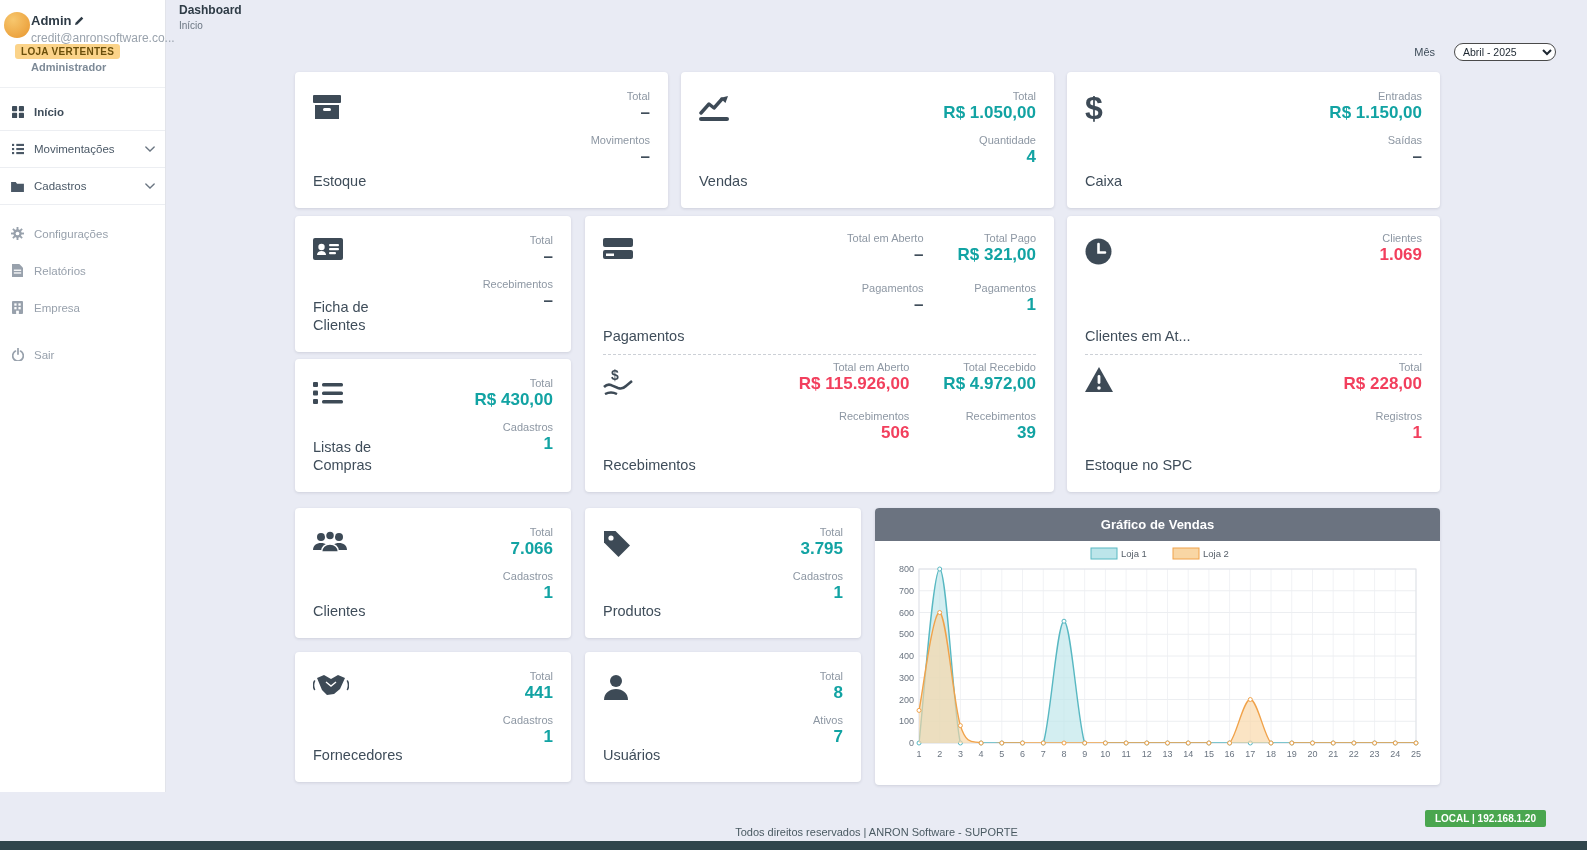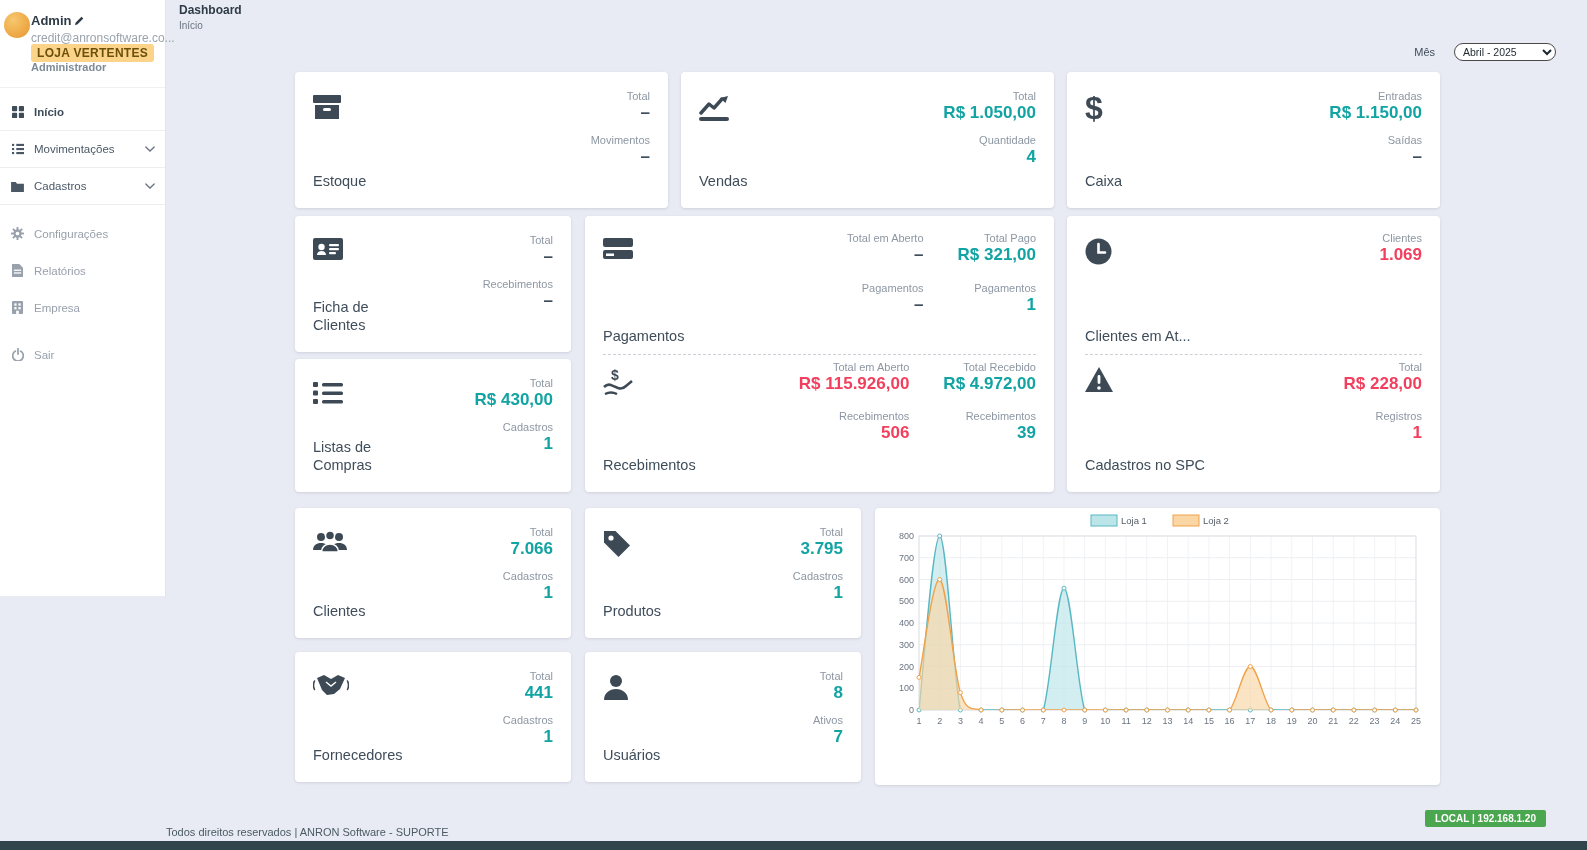--- a/index.html
+++ b/index.html
@@ -1,26 +1,26 @@
 <!DOCTYPE html>
 <html><head>
 <meta charset="utf-8">
 <style>
   *{margin:0;padding:0;box-sizing:border-box}
   html,body{width:1587px;height:850px;overflow:hidden}
   body{position:relative;background:#e9ebf4;font-family:"Liberation Sans",sans-serif;color:#3f4d5a}
 
   
-  .sidebar{position:absolute;left:0;top:0;width:166px;height:596px;background:#fff;border-right:1px solid #e2e4ea;z-index:5}
+  .sidebar{position:absolute;left:0;top:0;width:166px;height:792px;background:#fff;border-right:1px solid #e2e4ea;z-index:5}
   .sb-head{position:relative;height:88px;border-bottom:1px solid #eef0f3}
   .avatar{position:absolute;left:4px;top:12px;width:26px;height:26px;border-radius:50%;
           background:radial-gradient(circle at 35% 30%, #f7c76e, #e8962e)}
   .user-name{position:absolute;left:31px;top:13px;font-size:13px;font-weight:bold;color:#2e3b46;display:flex;align-items:center;gap:4px}
   .user-email{position:absolute;left:31px;top:31px;font-size:12px;color:#9aa3ad;white-space:nowrap}
-  .store-badge{position:absolute;left:31px;top:44px;background:#fbd389;color:#6b4f0a;font-size:12px;font-weight:bold;
+  .store-badge{position:absolute;left:15px;top:44px;background:#fbd389;color:#6b4f0a;font-size:10px;font-weight:bold;
                padding:2px 6px;border-radius:3px;letter-spacing:.3px}
   .user-role{position:absolute;left:31px;top:61px;font-size:11px;font-weight:bold;color:#7d8a97}
   .menu{padding-top:6px}
   .menu-item{display:flex;align-items:center;gap:9px;padding:12px 10px;font-size:11.5px;color:#98a1ac;cursor:pointer}
   .menu-item .mi-icon{width:15px;display:flex;justify-content:center;align-items:center}
   .menu-item.dark{color:#3f4d5a;font-weight:bold}
   .menu-item.semidark{color:#4a5866}
   .menu-item .chev{margin-left:auto;color:#6b7682;display:flex;align-items:center}
   .menu-item.btop{border-top:1px solid #eceef2}
   .menu-item.bbot{border-bottom:1px solid #eceef2}
@@ -56,21 +56,21 @@
   .info-dot{display:inline-flex;justify-content:center;align-items:center;width:11px;height:11px;border-radius:50%;
             background:#2e3b46;color:#fff;font-size:8px;font-weight:bold;vertical-align:1px;margin-right:2px}
 
   
   .chart-card{padding:0;display:block}
   .chart-header{background:#6b7380;color:#fff;font-size:13px;font-weight:bold;text-align:center;
                 padding:9px 0;border-radius:4px 4px 0 0}
   .chart-body{padding:4px 8px}
 
   
-  .copyright{position:absolute;left:166px;right:0;bottom:12px;text-align:left;font-size:11px;color:#4a5a62;z-index:2}
+  .copyright{position:absolute;left:166px;right:0;bottom:12px;text-align:center;font-size:11px;color:#4a5a62;z-index:2}
   .env-badge{position:absolute;right:41px;bottom:23px;background:#4aa64f;color:#fff;font-size:10px;font-weight:bold;
              padding:3px 10px;border-radius:2px;z-index:3}
   .footer-bar{position:absolute;left:0;right:0;bottom:0;height:9px;background:#30454c;z-index:1}
 </style>
 </head>
 <body>
 
 <div class="sidebar">
   <div class="sb-head">
     <div class="avatar"></div>
@@ -372,21 +372,21 @@
   <div class="dashed"></div>
   <div class="half">
     <div class="cleft">
       <span class="cicon">
         <svg width="28" height="25" viewBox="0 0 28 25">
             <path d="M14 0L28 25H0z" fill="currentColor"></path>
             <rect x="12.6" y="8" width="2.8" height="9" rx="1.4" fill="#fff"></rect>
             <circle cx="14" cy="21" r="1.8" fill="#fff"></circle>
           </svg>
       </span>
-      <div class="ctitle">Cadastros no SPC</div>
+      <div class="ctitle">Estoque no SPC</div>
     </div>
     <div class="hstats">
       <div class="scol">
         <div class="stat">
             <div class="slbl">Total</div>
             <div class="sval red">R$ 228,00</div>
           </div>
         <div class="stat">
             <div class="slbl">Registros</div>
             <div class="sval red">1</div>
@@ -464,20 +464,21 @@
         <div class="sval teal">3.795</div>
       </div>
     <div class="stat">
         <div class="slbl">Cadastros</div>
         <div class="sval teal">1</div>
       </div>
   </div>
 </div>
 
 <div class="card chart-card" style="left:875px;top:508px;width:565px;height:277px">
+  <div class="chart-header">Gráfico de Vendas</div>
   <div class="chart-body">
     <svg width="545" height="230" viewBox="0 0 545 230">
         <defs>
           <clipPath id="plotclip">
             <rect x="36" y="12" width="497" height="186"></rect>
           </clipPath>
         </defs>
         <line x1="36" y1="24" x2="36" y2="198" stroke="#f1f2f5" stroke-width="1"></line>
         <line x1="56.70833333333333" y1="24" x2="56.70833333333333" y2="198" stroke="#f1f2f5" stroke-width="1"></line>
         <line x1="77.41666666666666" y1="24" x2="77.41666666666666" y2="198" stroke="#f1f2f5" stroke-width="1"></line>

